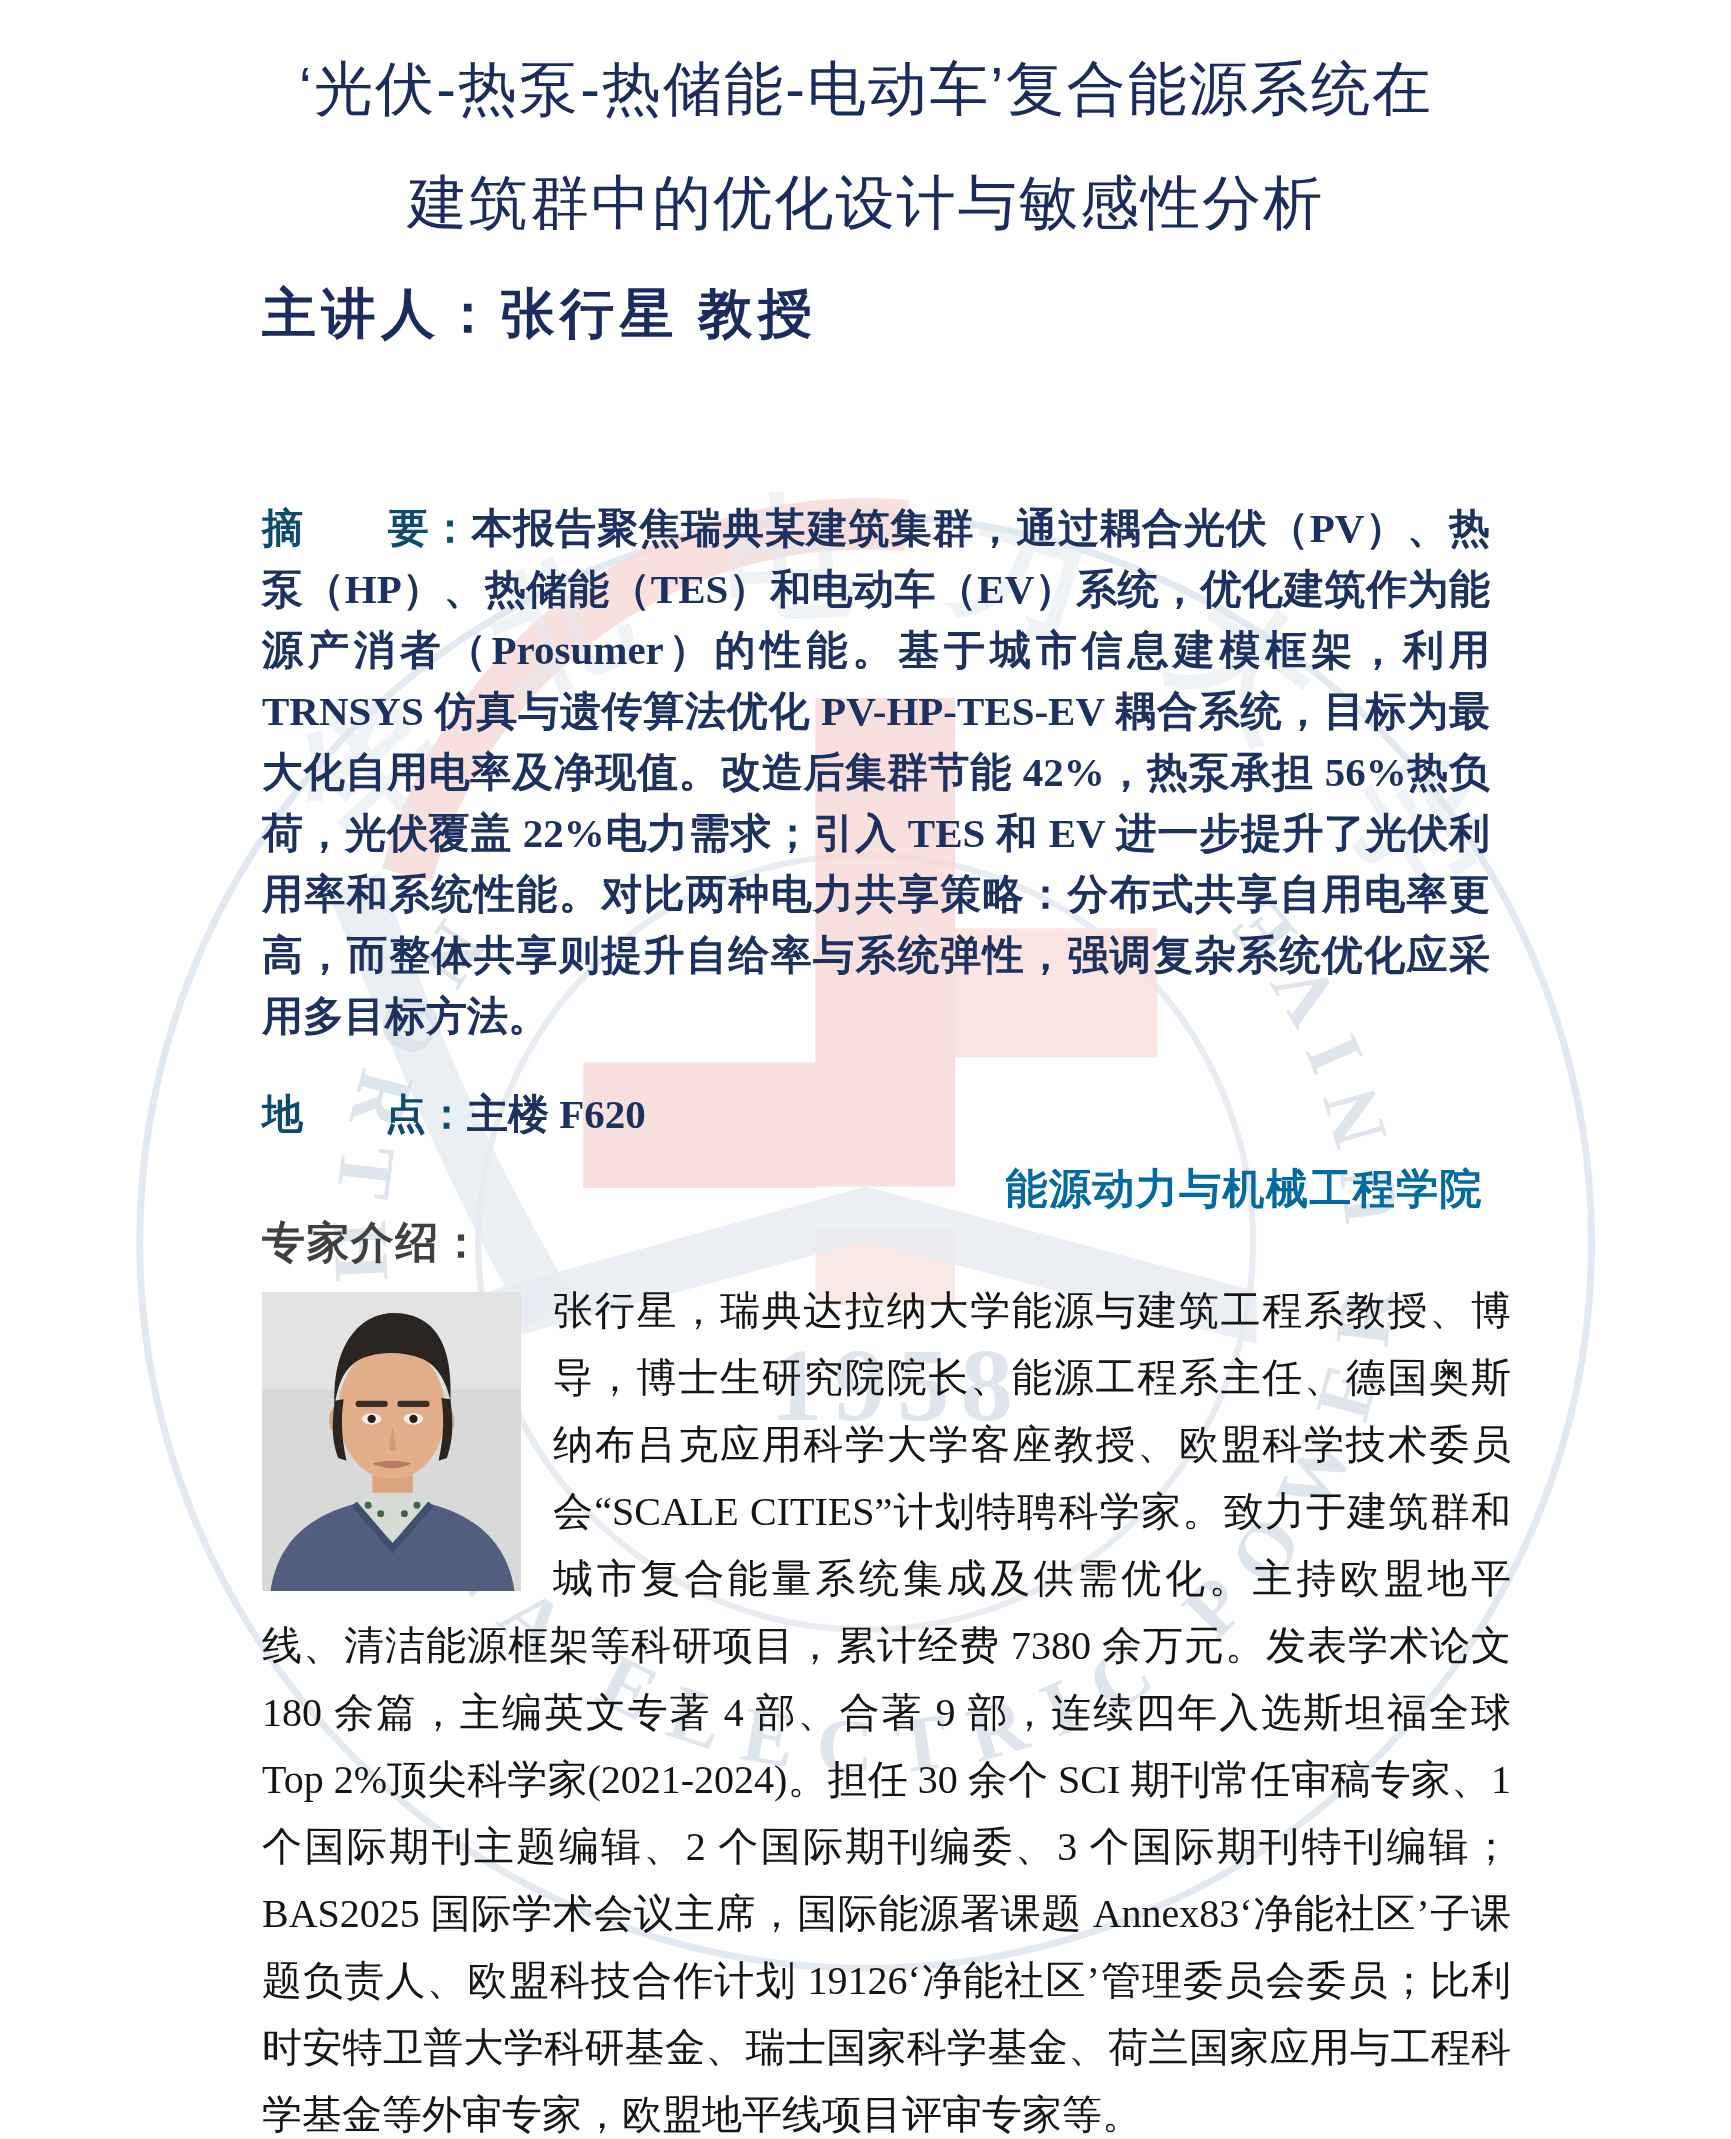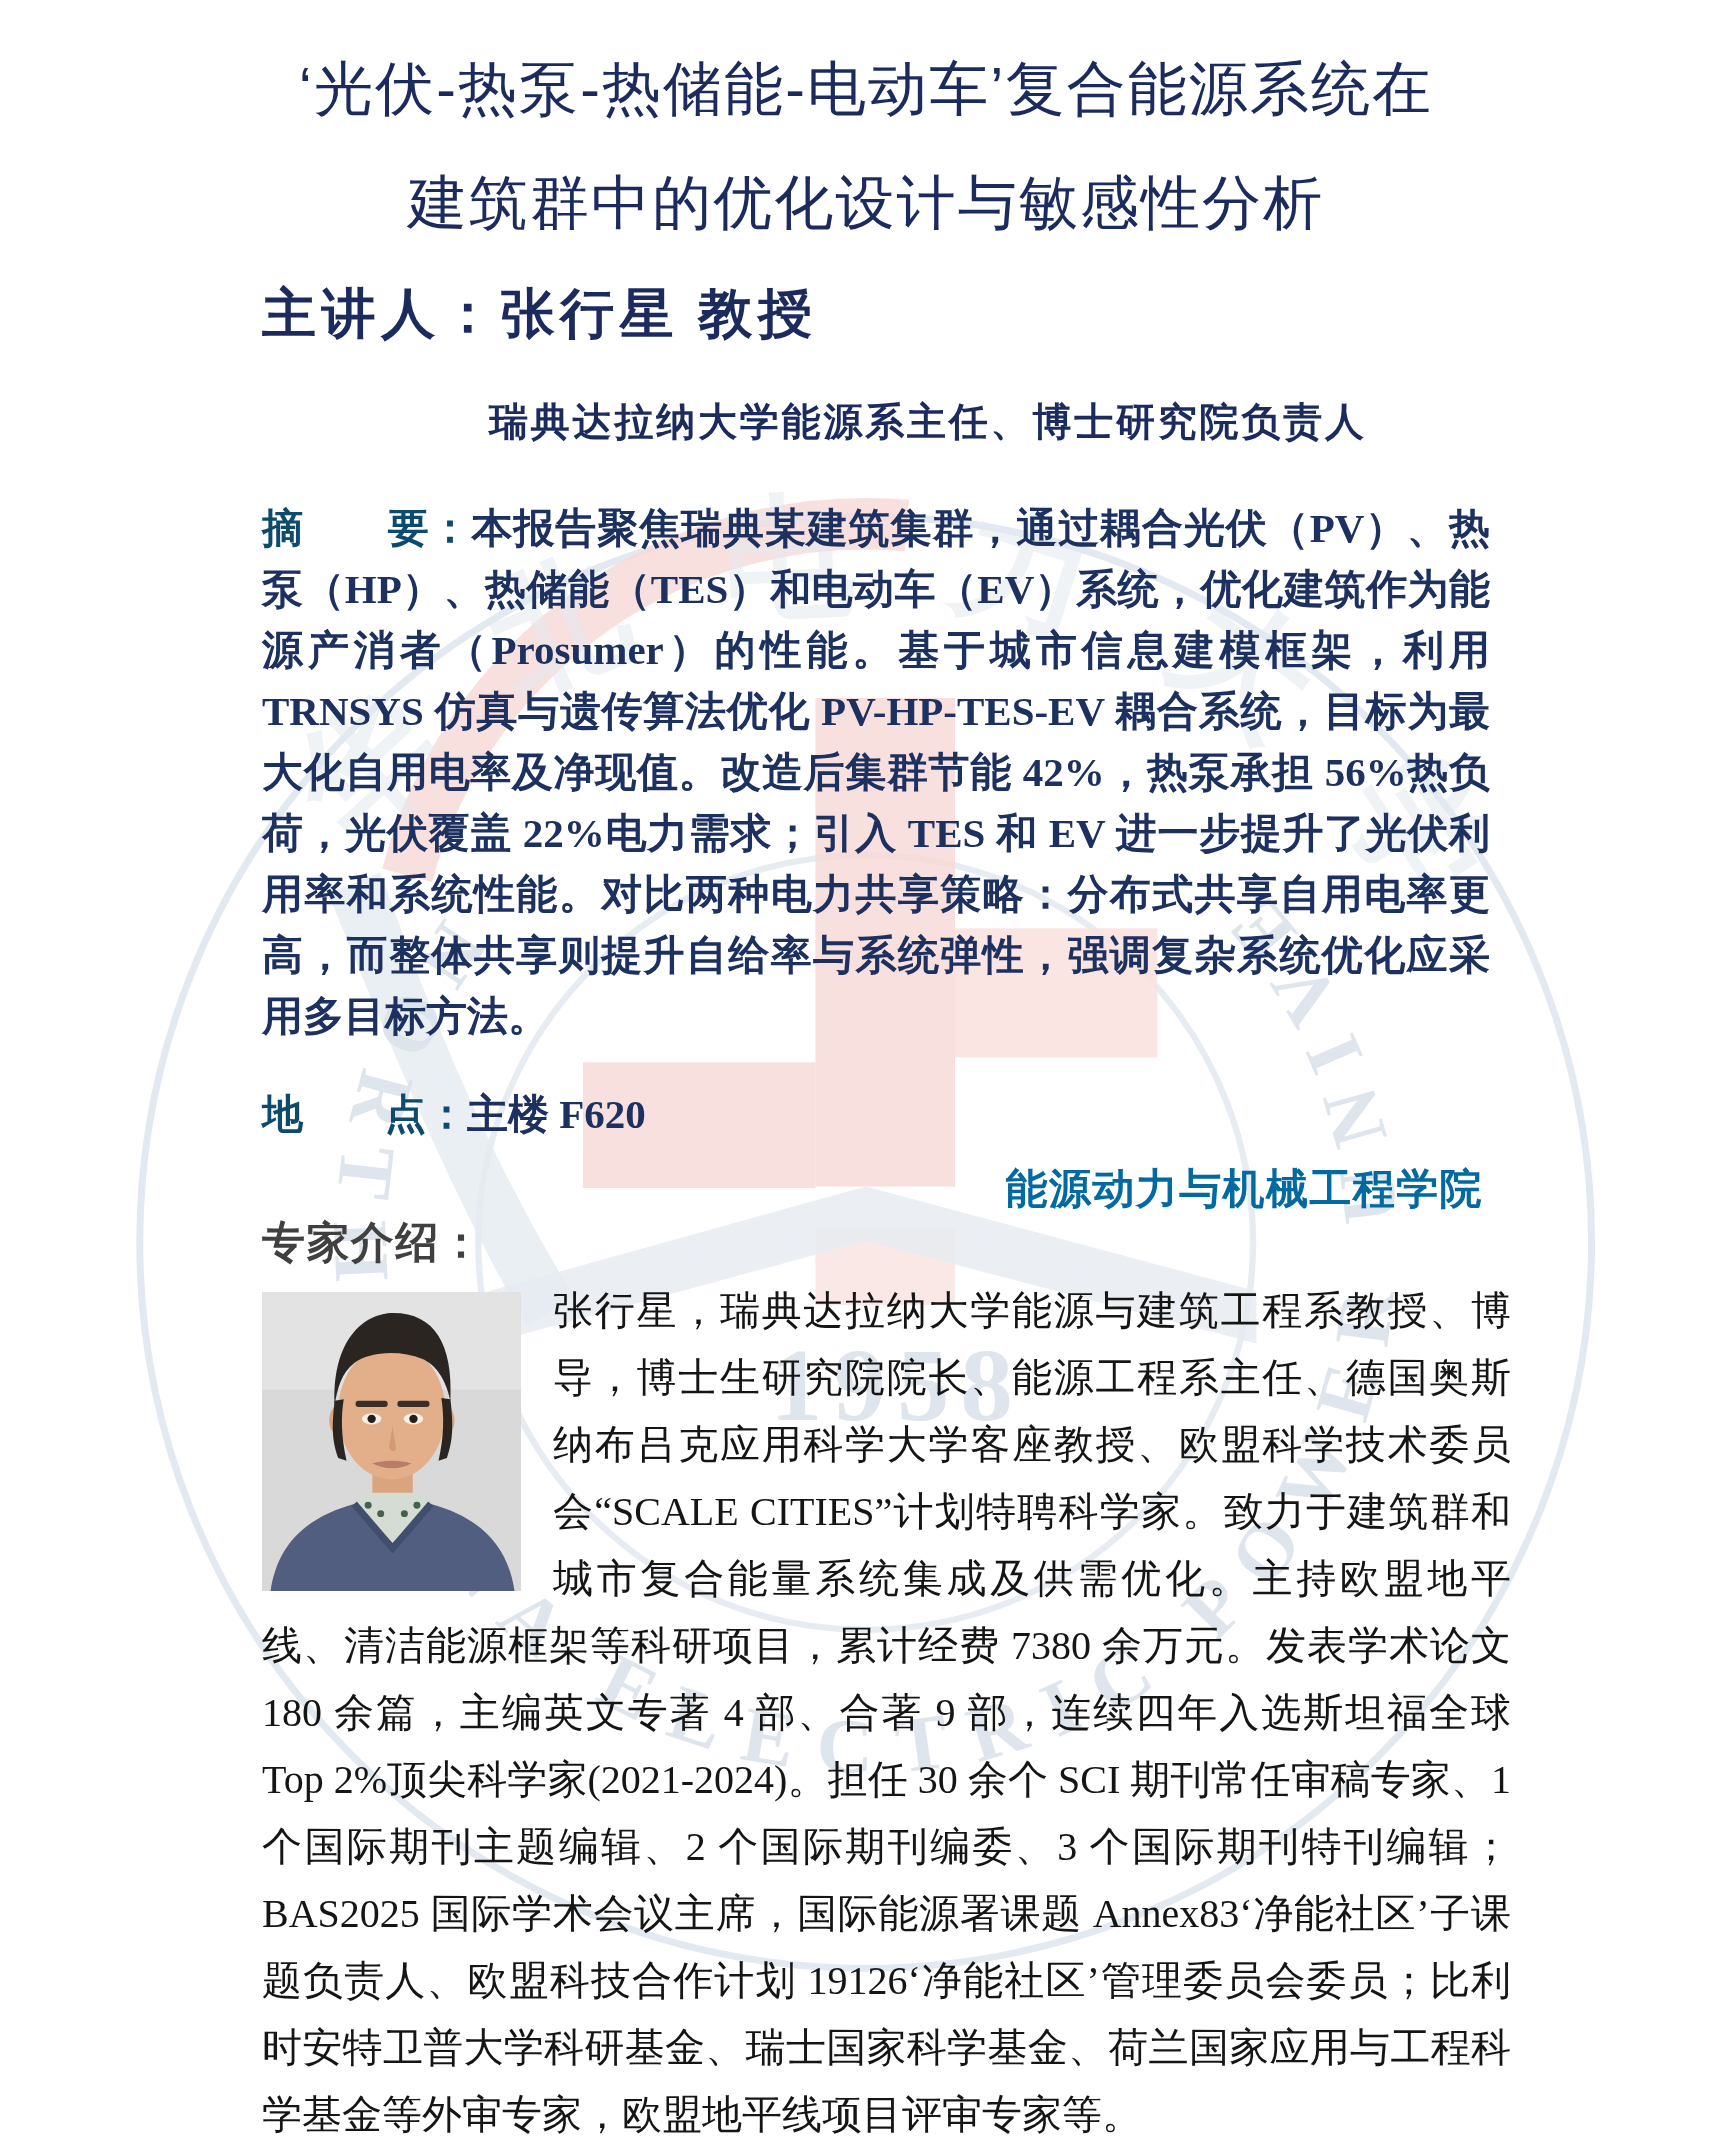--- a/index.html
+++ b/index.html
@@ -112,21 +112,20 @@
 
   <div class="content">
 
     <div class="title">
       <div>‘光伏-热泵-热储能-电动车’复合能源系统在</div>
       <div>建筑群中的优化设计与敏感性分析</div>
     </div>
 
     <div class="speaker"><span>主讲人：</span><span>张行星</span><span> </span><span>教授</span></div>
 
-    <div class="affiliation">瑞典达拉纳大学能源系主任、博士研究院负责人</div>
 
     <p class="abstract"><b class="lab">摘　　要：</b><span>本报告聚焦瑞典某建筑集群，通过耦合光伏（PV）、热泵（HP）、热储能（TES）和电动车（EV）系统，优化建筑作为能源产消者（Prosumer）的性能。基于城市信息建模框架，利用 TRNSYS 仿真与遗传算法优化 PV-HP-TES-EV 耦合系统，目标为最大化自用电率及净现值。改造后集群节能 42%，热泵承担 56%热负荷，光伏覆盖 22%电力需求；引入 TES 和 EV 进一步提升了光伏利用率和系统性能。对比两种电力共享策略：分布式共享自用电率更高，而整体共享则提升自给率与系统弹性，强调复杂系统优化应采用多目标方法。</span></p>
 
 
     <p class="meta row-place"><b class="lab">地　　点：</b><span class="val">主楼 F620</span></p>
 
     <div class="college">能源动力与机械工程学院</div>
 
     <div class="expert-label">专家介绍：</div>
 

